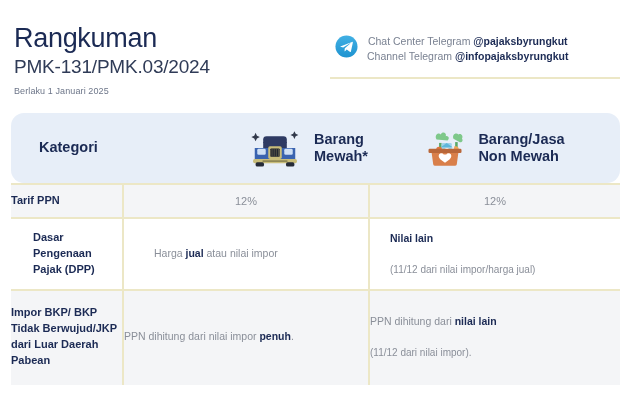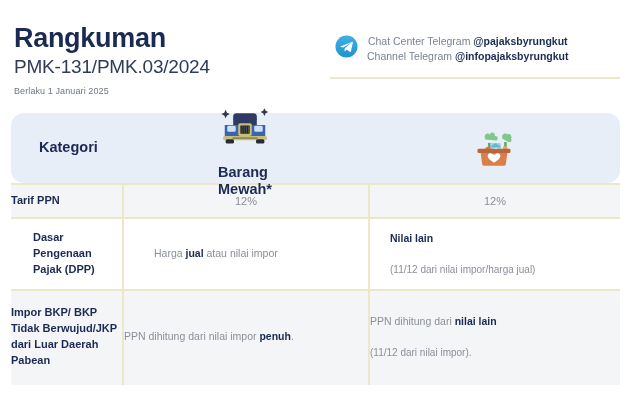--- a/index.html
+++ b/index.html
@@ -28,21 +28,21 @@
   }
 
   .title-block {
     position: absolute;
     left: 14px;
     top: 24px;
   }
 
   .main-title {
     font-size: 27px;
-    font-weight: bold;
+    font-weight: normal;
     color: #1b2a54;
     letter-spacing: -0.3px;
     line-height: 1.08;
   }
 
   .sub-title {
     font-size: 19px;
     font-weight: normal;
     color: #2f3b57;
     letter-spacing: -0.2px;
@@ -126,23 +126,22 @@
 
   .th-kategori {
     width: 111px;
     padding-left: 28px;
     font-size: 14.5px;
     align-items: center;
   }
 
   .th-mewah {
     width: 246px;
-    justify-content: space-between;
+    justify-content: flex-end;
     gap: 12px;
-    flex-direction: column;
   }
 
   .th-nonmewah {
     flex: 1;
     justify-content: center;
     gap: 11px;
   }
 
   .th-label {
     font-size: 14.5px;
@@ -317,20 +316,21 @@
           <path d="M28 20 l7 5 h-14 z" fill="#5fb6da"></path>
           <rect x="26.5" y="26" width="3.5" height="6" fill="#ffffff"></rect>
           <path d="M37 24 c4 -1 6 2 5 5 l-6 2 z" fill="#efa55a"></path>
           <circle cx="19" cy="28" r="3.5" fill="#e0743f"></circle>
 
           <path d="M10 30 h32 l-2 15 a2 2 0 0 1 -2 2 h-24 a2 2 0 0 1 -2 -2 z" fill="#d97f4a"></path>
           <path d="M8 27 h36 a1.5 1.5 0 0 1 1.5 1.5 v2 a1.5 1.5 0 0 1 -1.5 1.5 h-36 a1.5 1.5 0 0 1 -1.5 -1.5 v-2 a1.5 1.5 0 0 1 1.5 -1.5 z" fill="#b9673a"></path>
 
           <path d="M26 43.5 c-5 -3.4 -7.5 -5.6 -7.5 -8.1 a3.2 3.2 0 0 1 6 -1.6 h3 a3.2 3.2 0 0 1 6 1.6 c0 2.5 -2.5 4.7 -7.5 8.1 z" fill="#ffffff"></path>
         </svg>
+        <span class="th-label"><span>Barang/Jasa</span><br><span>Non Mewah</span></span>
       </div>
     </div>
 
     <div class="row row-tint row-tarif">
       <div class="cell c-label">Tarif PPN</div>
       <div class="cell c-mewah c-center">
         <span class="rate">12%</span>
       </div>
       <div class="cell c-nonmewah c-center">
         <span class="rate">12%</span>

